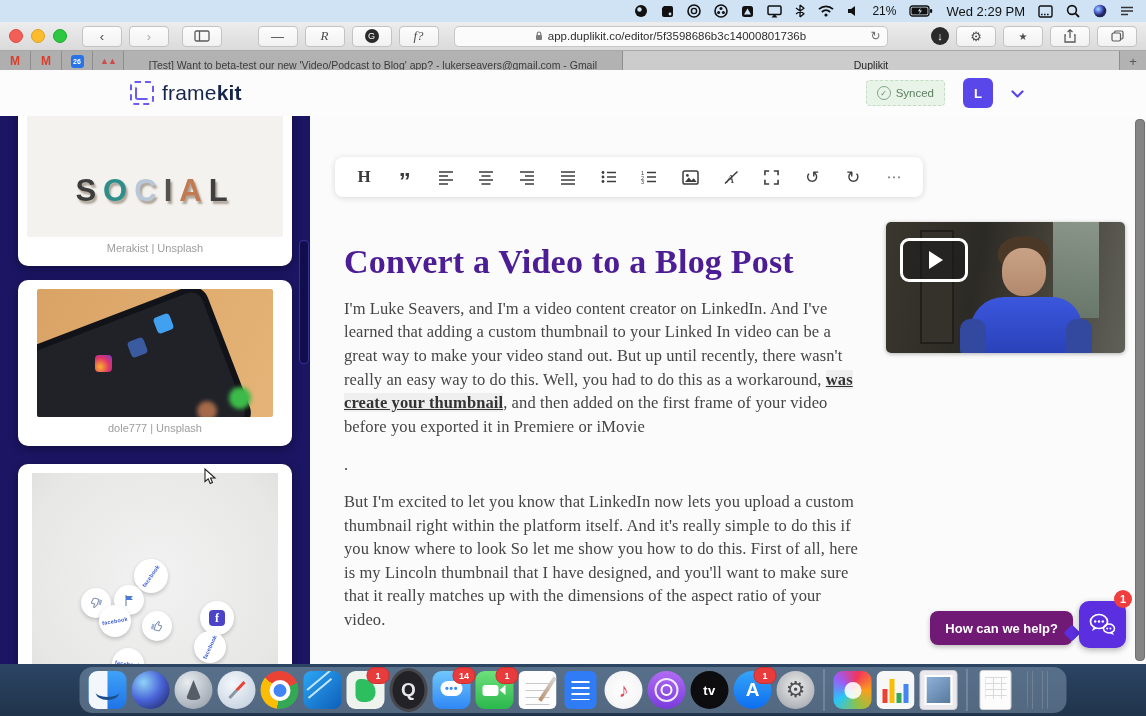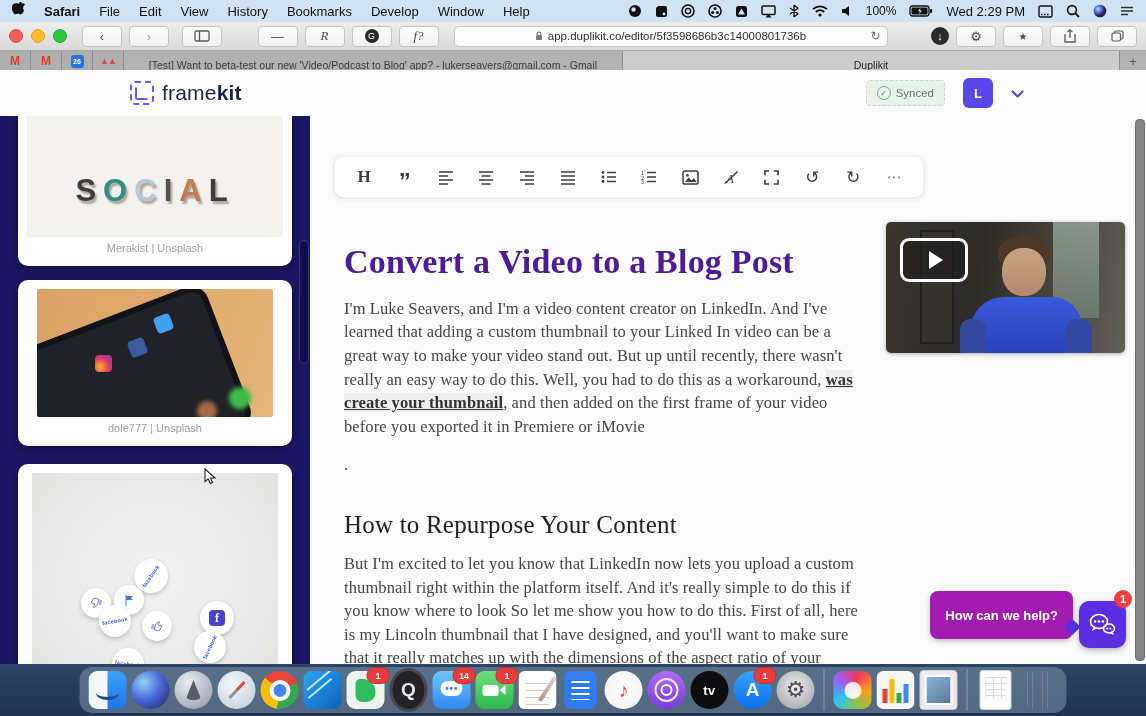--- a/index.html
+++ b/index.html
@@ -104,21 +104,21 @@
   .v-door{position:absolute;left:34px;top:8px;width:30px;height:110px;border:2px solid #211f1b;background:#35322b}
   .v-hair{position:absolute;left:112px;top:14px;width:52px;height:34px;background:#4c3827;border-radius:50% 50% 40% 40%}
   .v-face{position:absolute;left:116px;top:26px;width:44px;height:48px;background:linear-gradient(#c9a286,#b3896c);border-radius:46%}
   .v-body{position:absolute;left:84px;bottom:-6px;width:112px;height:62px;background:linear-gradient(#3b57dd,#2840b5);
           border-radius:34px 30px 0 0}
   .v-arm{position:absolute;bottom:-6px;width:26px;height:40px;background:#33499f;border-radius:10px}
   .play{position:absolute;left:14px;top:16px;width:62px;height:38px;border:3px solid #fff;border-radius:9px;
         background:rgba(25,25,28,.55);display:flex;align-items:center;justify-content:center}
   .play::after{content:"";width:0;height:0;border-left:14px solid #fff;border-top:9px solid transparent;border-bottom:9px solid transparent;margin-left:3px}
   
-  .chat-bubble{position:absolute;right:73px;bottom:25px;height:48px;background:#a21caf;color:#fff;border-radius:8px;
+  .chat-bubble{position:absolute;right:73px;bottom:19px;height:34px;background:#701a75;color:#fff;border-radius:8px;
                display:flex;align-items:center;padding:0 15px;font-size:13px;font-weight:bold;box-shadow:0 2px 5px rgba(0,0,0,.25)}
   .chat-bubble::after{content:"";position:absolute;right:-5px;bottom:6px;width:12px;height:12px;background:#5b2ee0;
                transform:rotate(45deg);border-radius:2px}
   .chat-btn{position:absolute;right:20px;bottom:16px;width:47px;height:47px;border-radius:10px;background:#5b2ee0;
             display:flex;align-items:center;justify-content:center;box-shadow:0 2px 6px rgba(0,0,0,.3)}
   .chat-badge{position:absolute;right:14px;bottom:56px;width:18px;height:18px;border-radius:50%;background:#f03e3e;
               color:#fff;font-size:11px;font-weight:bold;display:flex;align-items:center;justify-content:center;z-index:6}
   .pagescroll{position:absolute;right:1px;top:3px;bottom:3px;width:8px;background:#858585;border-radius:4px;border:1px solid #707070}
   
   .desktop{position:absolute;left:0;right:0;bottom:0;height:52px;background:linear-gradient(#2b4564,#20344b)}
@@ -182,36 +182,20 @@
   .f-trash{width:30px !important;height:38px;background:linear-gradient(rgba(238,242,246,.9),rgba(198,206,214,.9));
      clip-path:polygon(4% 0,96% 0,86% 100%,14% 100%);border-radius:3px;
      background-image:repeating-linear-gradient(90deg,transparent 0 4px,rgba(140,150,160,.5) 4px 5px)}
   
   .cursor{position:absolute;left:203px;top:468px;z-index:50}
 </style>
 </head>
 <body>
 
 <div class="menubar">
-  <div class="mb-left">
-    <span>
-      <svg width="13" height="15" viewBox="0 0 13 15">
-          <path d="M9.2 0c.1 1-.3 1.9-.9 2.6-.6.7-1.6 1.2-2.5 1.1-.1-.9.4-1.9 1-2.5C7.4.5 8.4.1 9.2 0zM12 11c-.4 1-.6 1.4-1.2 2.3-.8 1.2-1.9 2.6-3.2 2.6-1.2 0-1.6-.8-3.2-.8s-2 .8-3.2.8C.9 15.9-.1 14.6-.9 13.4-3 10.1-3.2 6.2-1.3 4.1c1.3-1.5 3.4-1.5 4.3-1.5 1.3 0 2.1.8 3.2.8 1 0 1.7-.8 3.2-.8.8 0 2.5.1 3.7 1.7-3.2 1.8-2.7 6.1-1.1 6.7z" transform="translate(2 -1) scale(.85)" fill="#111"></path>
-        </svg>
-    </span>
-    <span class="app">Safari</span>
-    <span>File</span>
-    <span>Edit</span>
-    <span>View</span>
-    <span>History</span>
-    <span>Bookmarks</span>
-    <span>Develop</span>
-    <span>Window</span>
-    <span>Help</span>
-  </div>
   <div class="mb-right">
     <span>
         <svg width="14" height="14" viewBox="0 0 14 14">
           <circle cx="7" cy="7" r="6" fill="#111"></circle>
           <circle cx="5.5" cy="5.5" r="2.2" fill="#cfe3f4"></circle>
         </svg>
       </span>
     <span>
         <svg width="13" height="13" viewBox="0 0 13 13">
           <path d="M3 1h7a2 2 0 0 1 2 2v7a2 2 0 0 1-2 2H3a2 2 0 0 1-2-2V3z" fill="#111"></path>
@@ -254,21 +238,21 @@
           <path d="M1 4.2C5 .4 11 .4 15 4.2" fill="none" stroke="#111" stroke-width="1.7"></path>
           <path d="M3.8 7C6.3 4.8 9.7 4.8 12.2 7" fill="none" stroke="#111" stroke-width="1.7"></path>
           <circle cx="8" cy="10" r="1.6" fill="#111"></circle>
         </svg>
       </span>
     <span>
         <svg width="12" height="12" viewBox="0 0 12 12">
           <path d="M1 4h3l4-3v10L4 8H1z" fill="#111"></path>
         </svg>
       </span>
-    <span>100%</span>
+    <span>21%</span>
     <span>
         <svg width="24" height="12" viewBox="0 0 24 12">
           <rect x="1" y="1" width="19" height="10" rx="2.5" fill="none" stroke="#111" stroke-width="1.3"></rect>
           <rect x="2.5" y="2.5" width="16" height="7" rx="1.3" fill="#111"></rect>
           <rect x="21" y="4" width="2.2" height="4" rx="1" fill="#111"></rect>
           <path d="M11.5 2.8 9 6.3h2l-1 3 3-3.8h-2z" fill="#cfe3f4"></path>
         </svg>
       </span>
     <span style="font-size:13px">Wed 2:29 PM</span>
     <span>
@@ -516,21 +500,20 @@
           </span>
         <span class="eico arrows">↺</span>
         <span class="eico arrows">↻</span>
         <span class="eico" style="color:#6b6b6b">⋯</span>
       </div>
 
       <article class="article">
         <h1>Convert a Video to a Blog Post</h1>
         <p class="p2"><span>I'm Luke Seavers, and I'm a video content creator on LinkedIn. And I've learned that adding a custom thumbnail to your Linked In video can be a great way to make your video stand out. But up until recently, there wasn't really an easy way to do this. Well, you had to do this as a workaround, </span><span class="bseg">was create your thumbnail</span><span>, and then added on the first frame of your video before you exported it in Premiere or iMovie</span></p>
         <p class="p3">.</p>
-        <h2>How to Repurpose Your Content</h2>
         <p class="p4">But I'm excited to let you know that LinkedIn now lets you upload a custom thumbnail right within the platform itself. And it's really simple to do this if you know where to look So let me show you how to do this. First of all, here is my Lincoln thumbnail that I have designed, and you'll want to make sure that it really matches up with the dimensions of the aspect ratio of your video.</p>
       </article>
     </main>
 
     <div class="video">
       <div class="v-door"></div>
       <div class="v-win"></div>
       <div class="v-body"></div>
       <div class="v-arm" style="left:74px"></div>
       <div class="v-arm" style="left:180px"></div>

